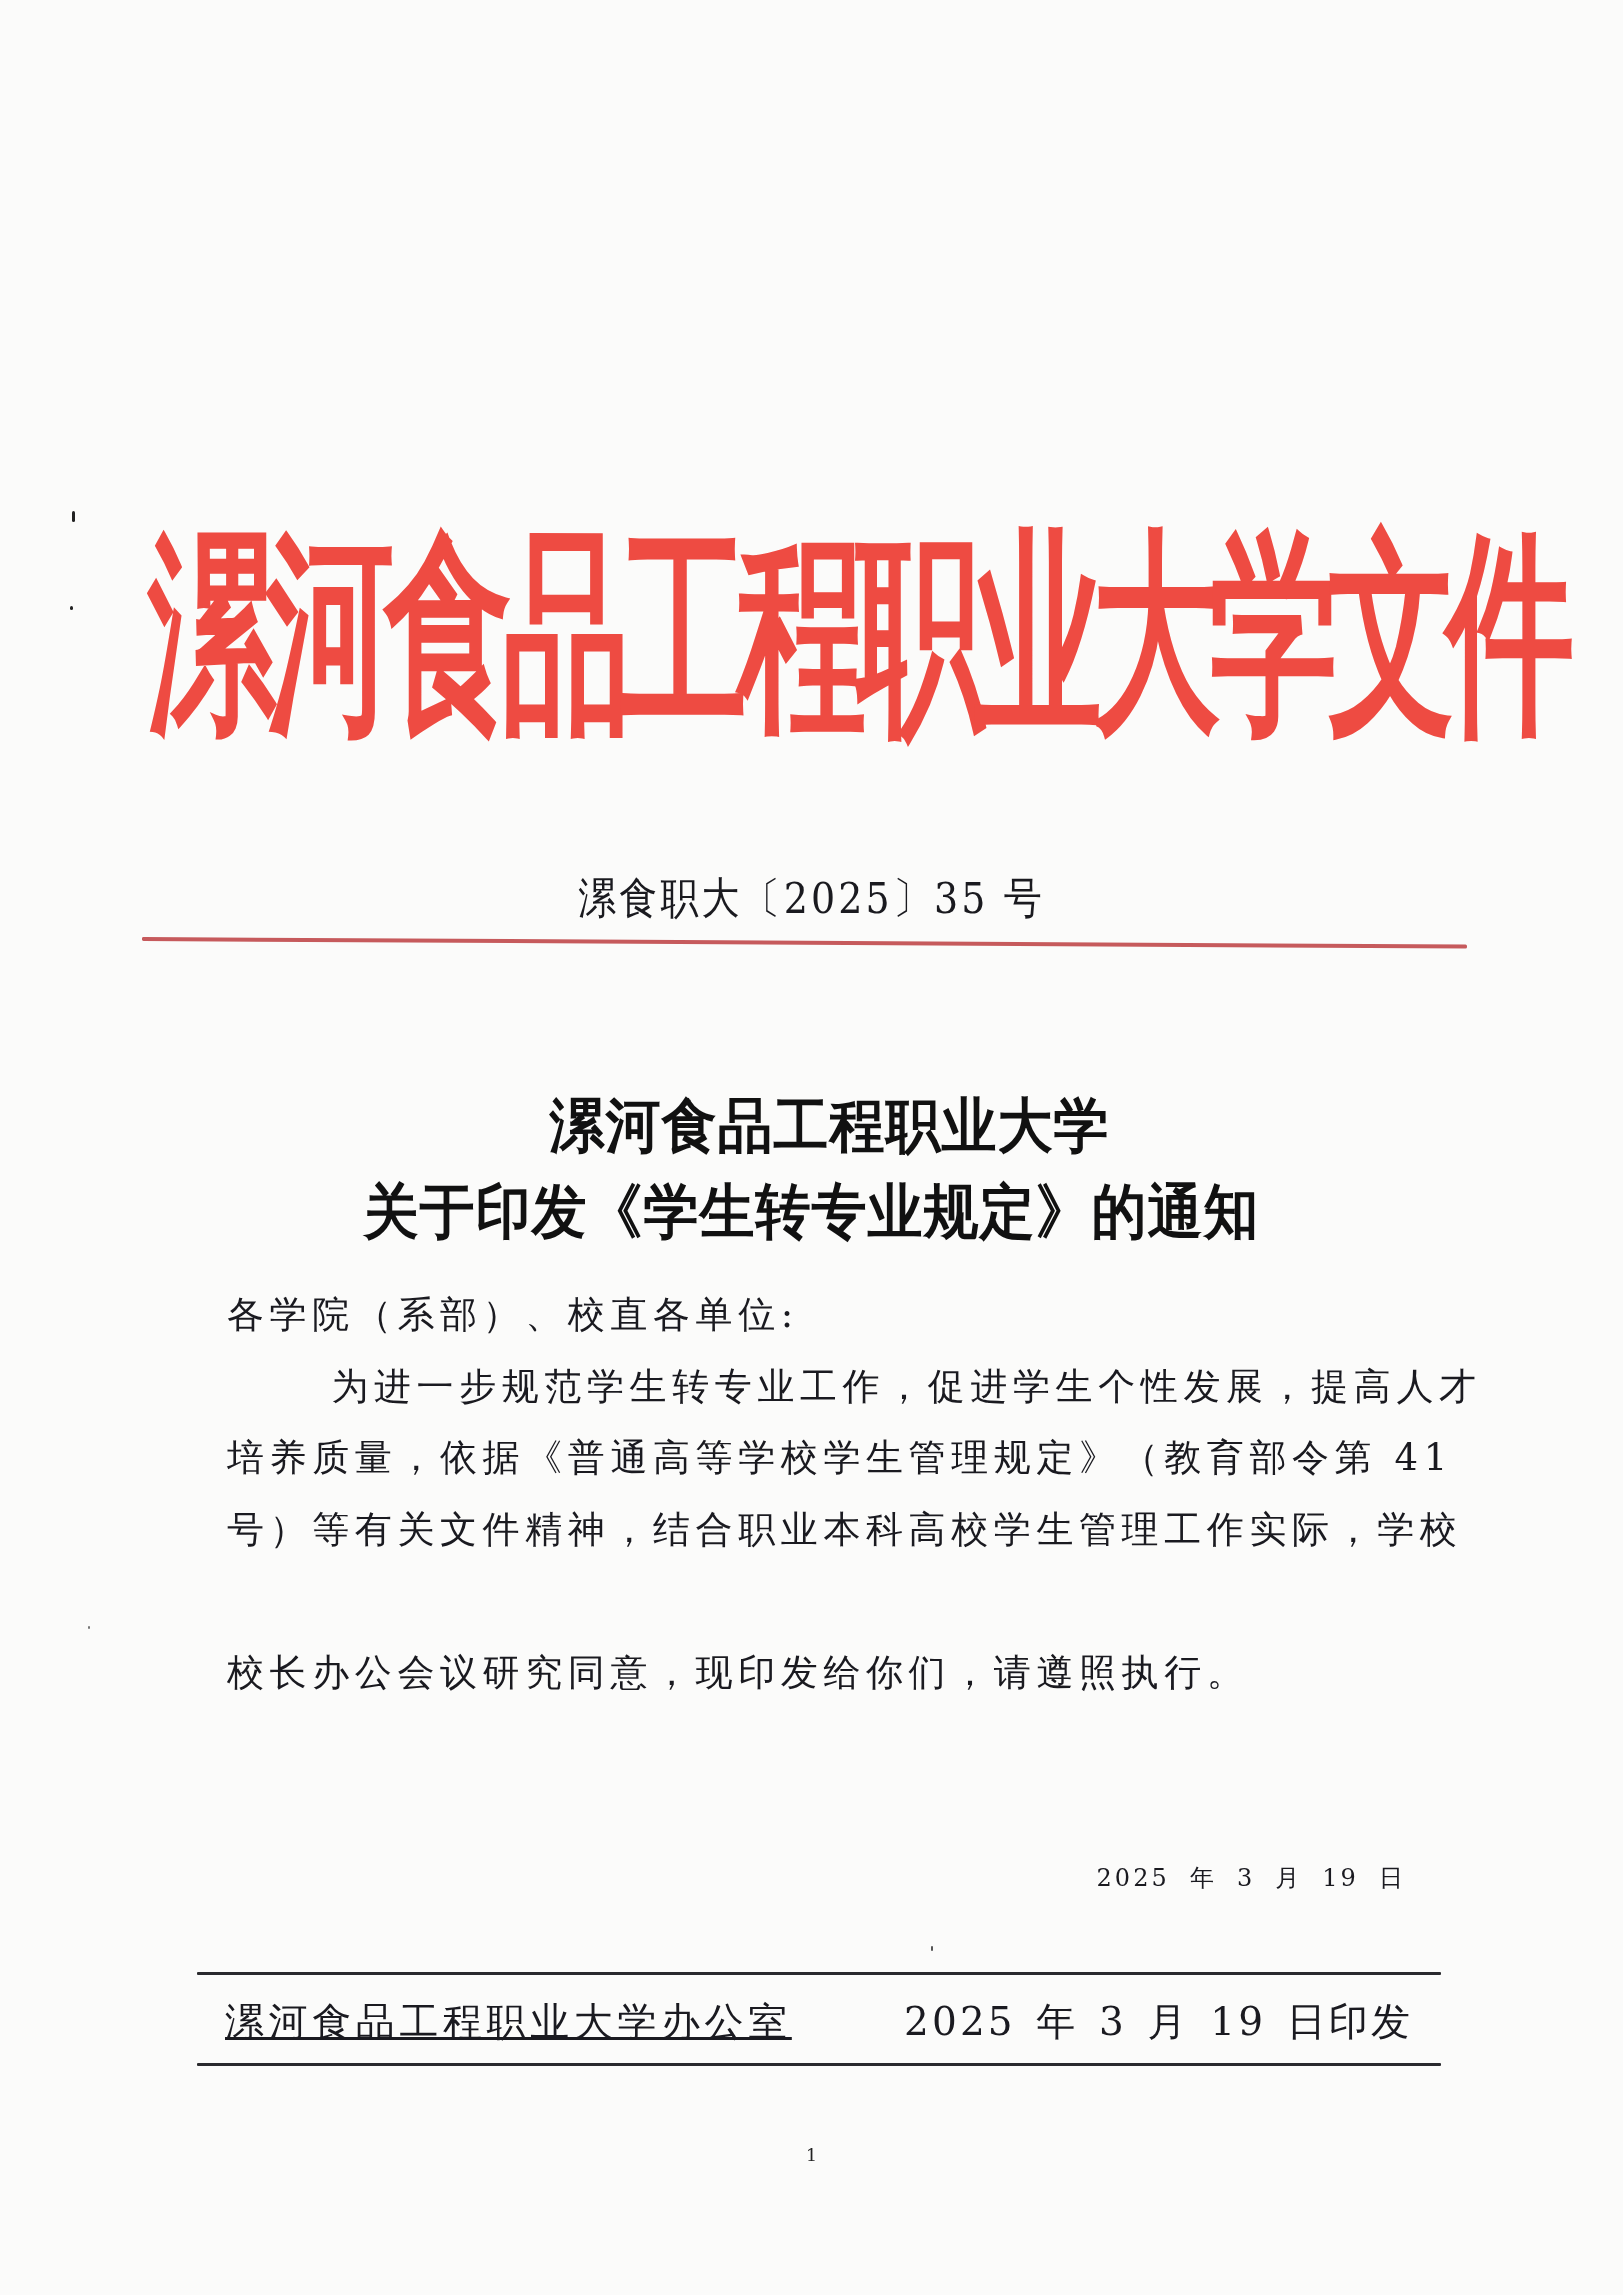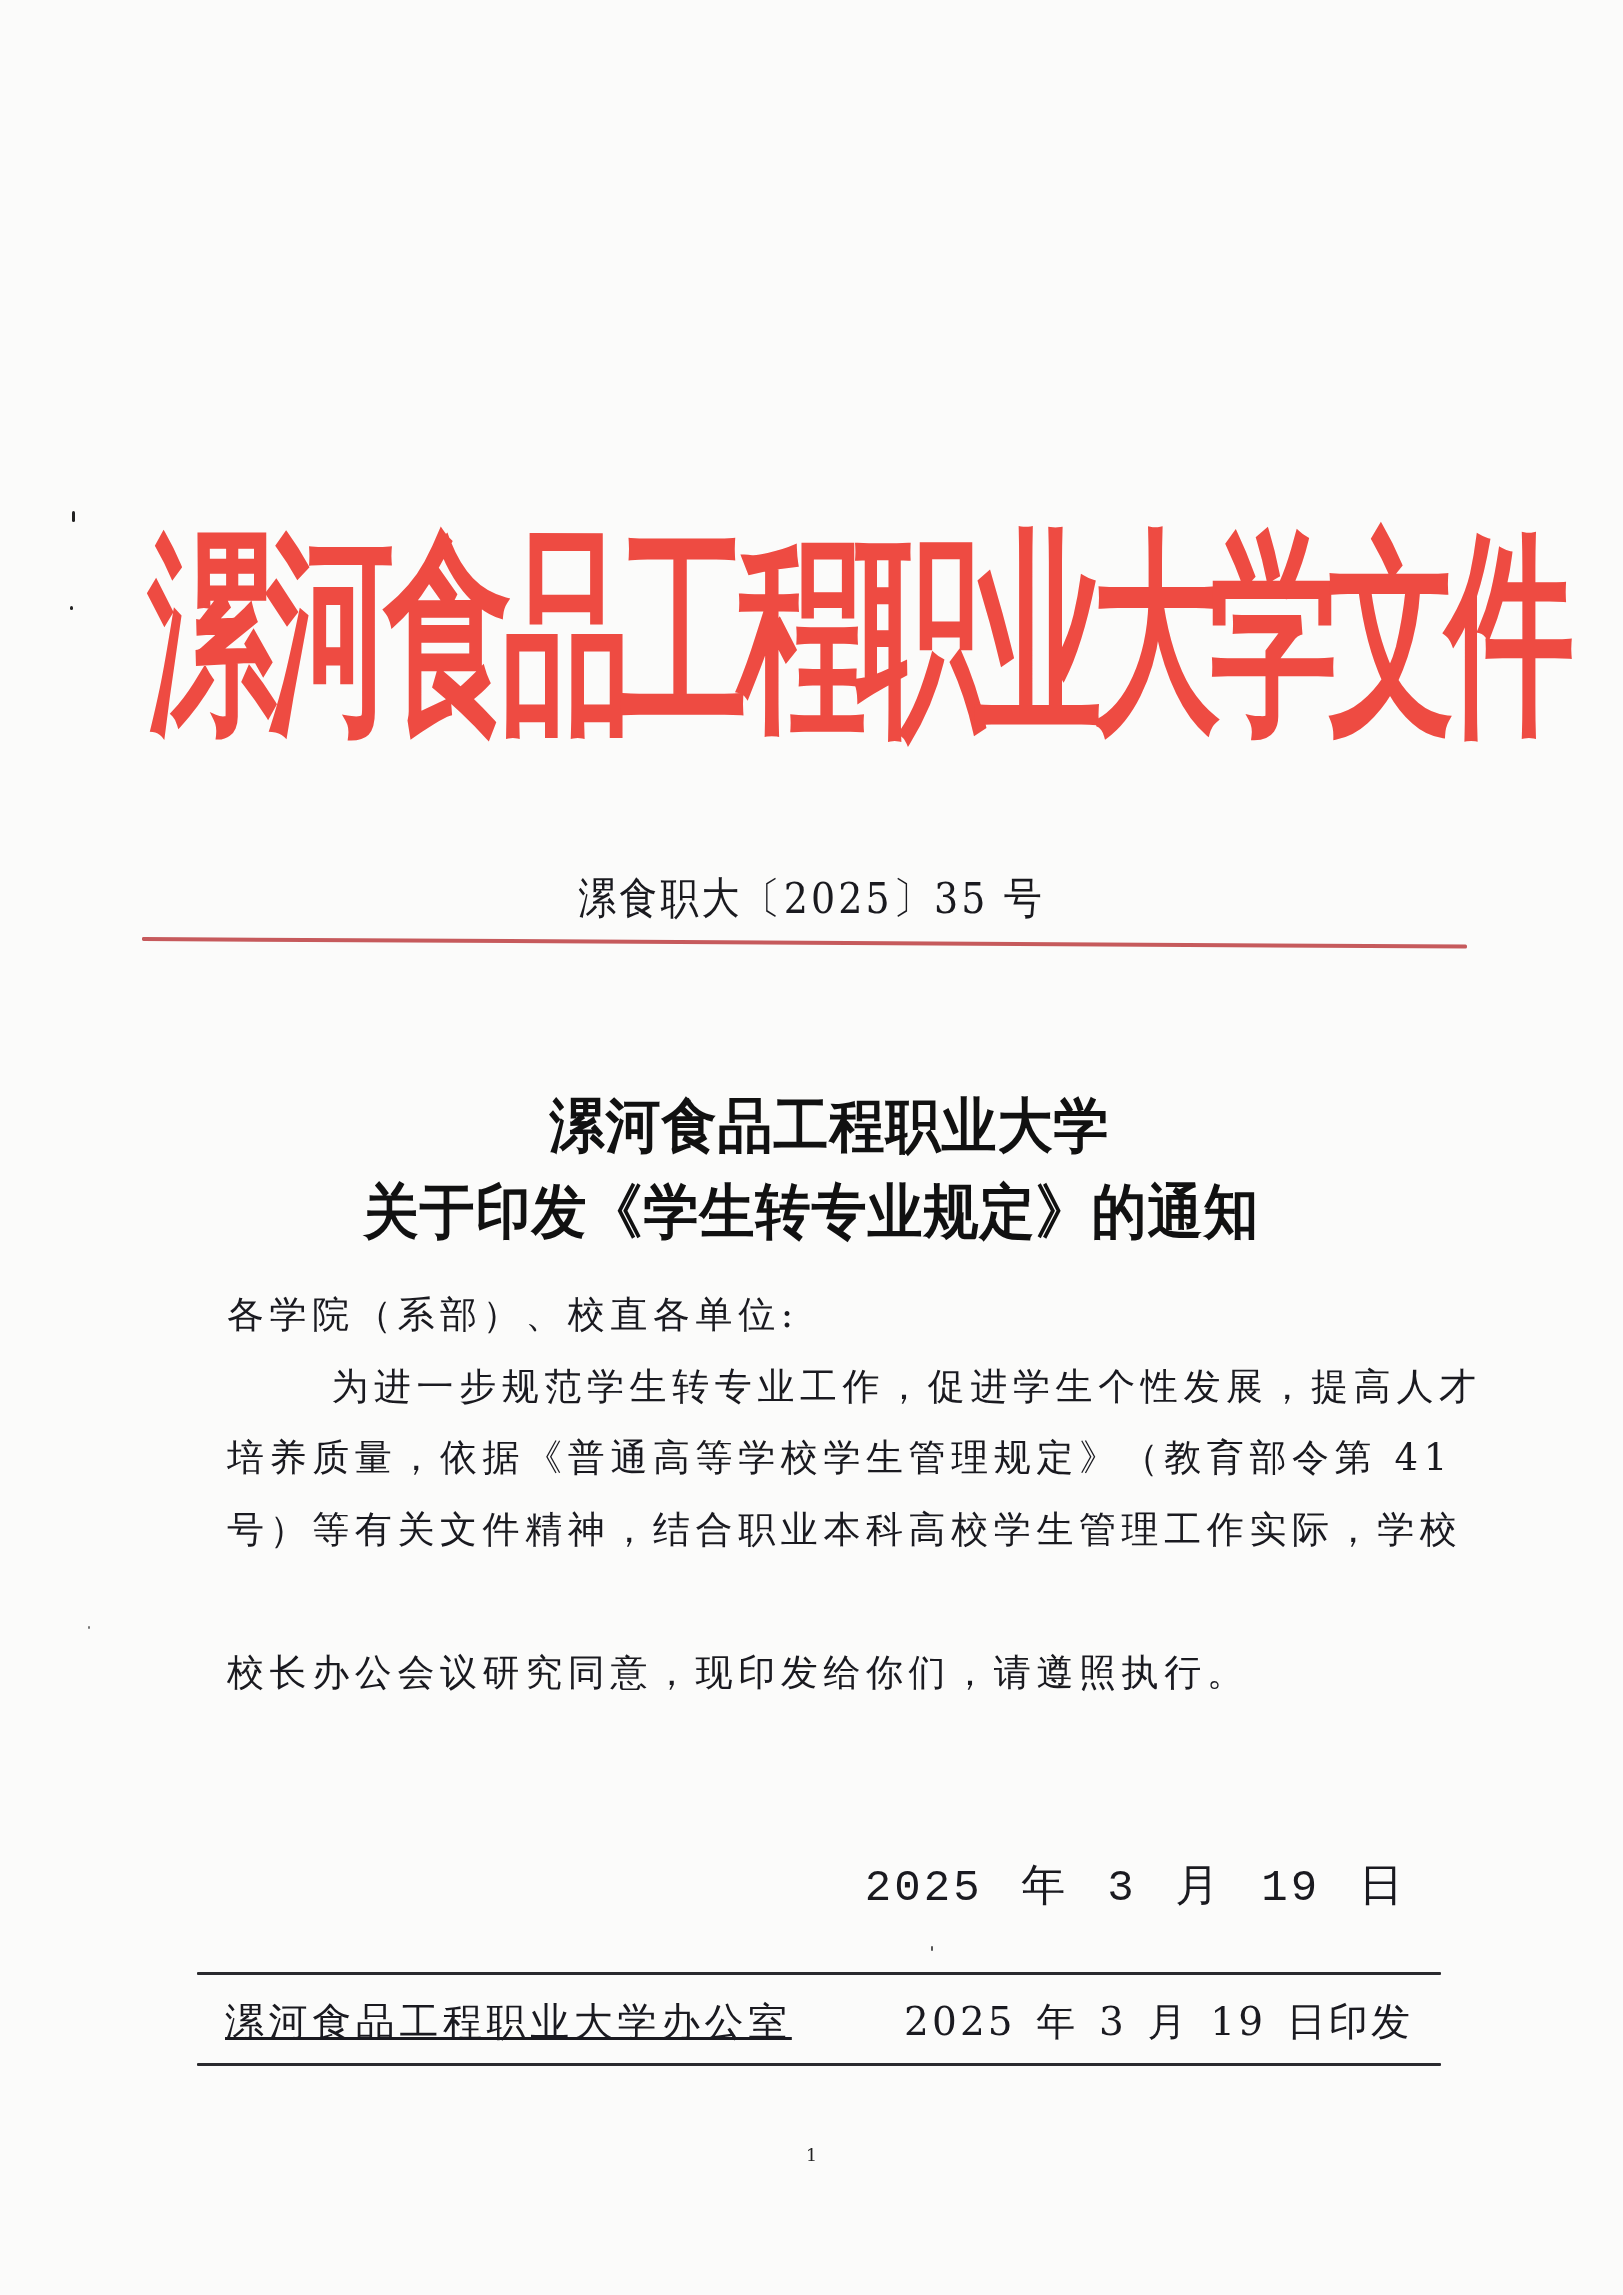--- a/index.html
+++ b/index.html
@@ -93,26 +93,25 @@
     margin-left: 7px;
   }
   .salutation { top: 1296px; }
   .para-line { }
   .indent { padding-left: 84px; text-align: center; }
 
   .signing-date {
     position: absolute;
     top: 1866px;
     right: 217px;
-    font-size: 44px;
+    font-size: 24px;
     letter-spacing: 3.1px;
     line-height: 1;
     color: #1a1a20;
     word-spacing: 9.2px;
-    font-family: Liberation Mono, monospace;
   }
 
   .footer-rule {
     position: absolute;
     left: 197px;
     width: 1244px;
     height: 2.6px;
     background: #2a2a2e;
     border-radius: 1px;
   }

